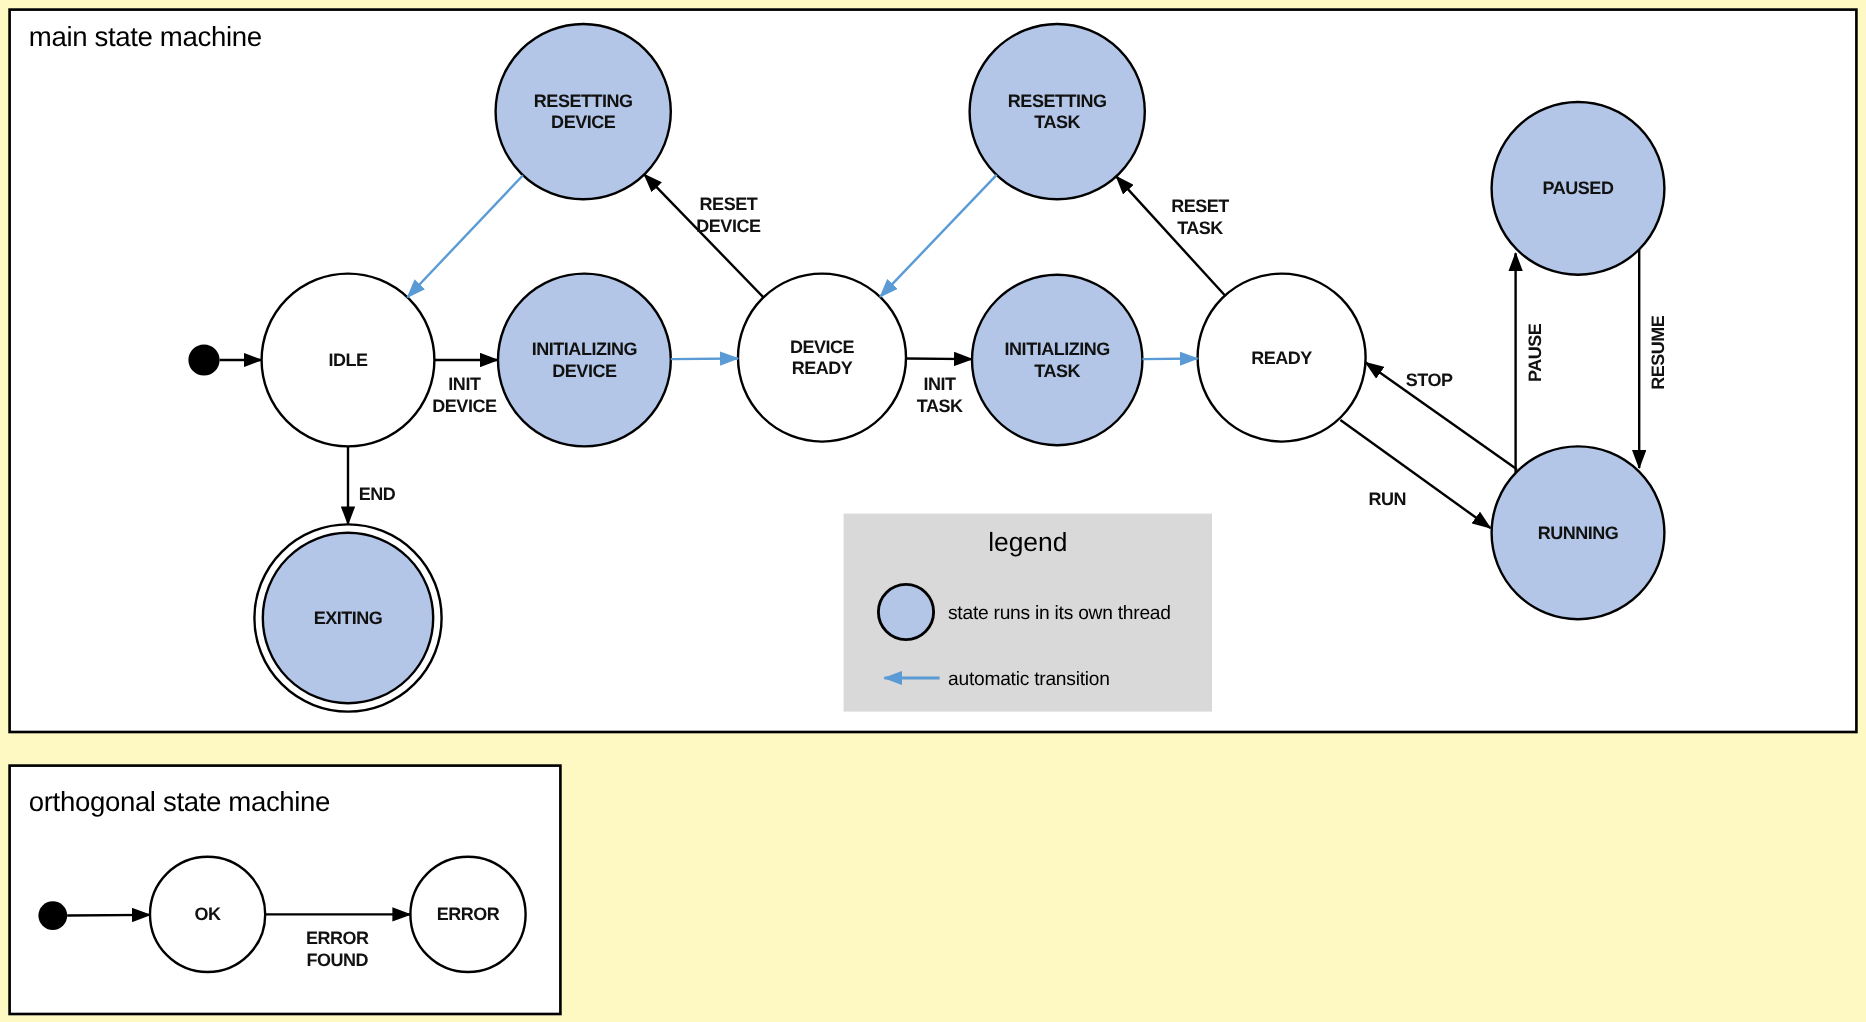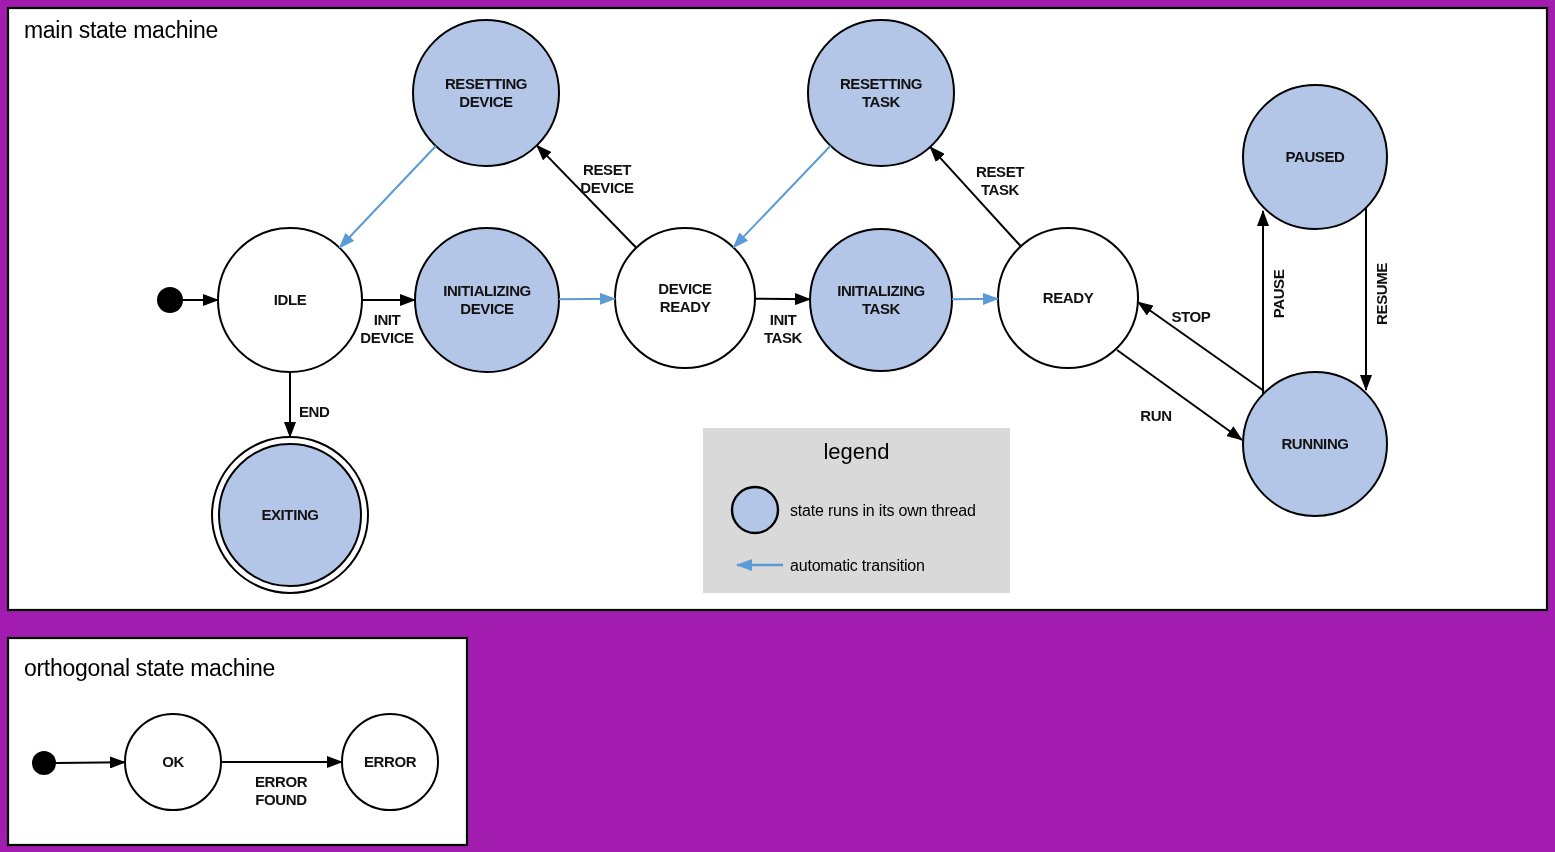--- a/index.html
+++ b/index.html
@@ -1,16 +1,16 @@
 <!DOCTYPE html>
 <html><head>
 <meta charset="utf-8">
 <style>
   html,body{margin:0;padding:0;background:#ffffff;}
-  .stage{position:relative;width:1555px;height:852px;background:#a21caf;overflow:hidden;}
+  .stage{position:relative;width:1555px;height:852px;background:#fef9c3;overflow:hidden;}
   svg{display:block;}
   .sec-title{font:500 23px "Liberation Sans", sans-serif;fill:#000;letter-spacing:-0.3px;}
   .node-label{font:bold 15px "Liberation Sans", sans-serif;fill:#111;letter-spacing:-0.4px;}
   .edge-label{font:bold 15px "Liberation Sans", sans-serif;fill:#111;letter-spacing:-0.4px;}
   .legend-title{font:500 22px "Liberation Sans", sans-serif;fill:#000;}
   .legend-text{font:500 16px "Liberation Sans", sans-serif;fill:#000;letter-spacing:-0.2px;}
 </style>
 </head>
 <body>
 

